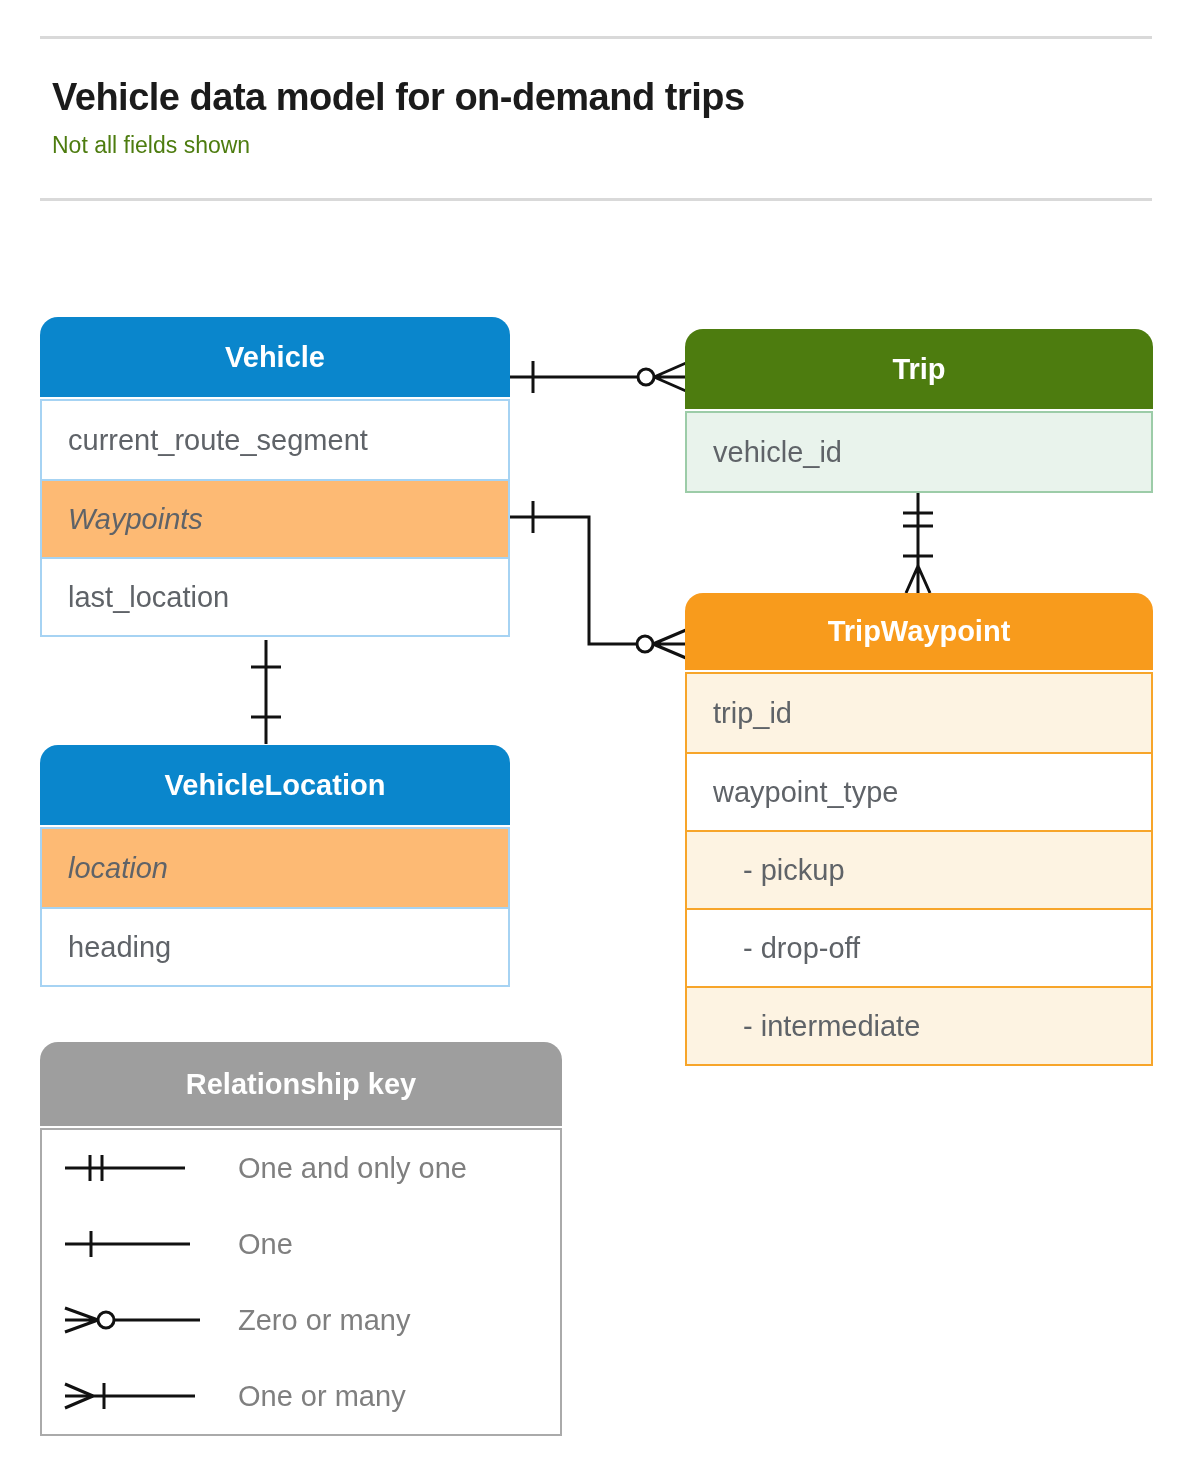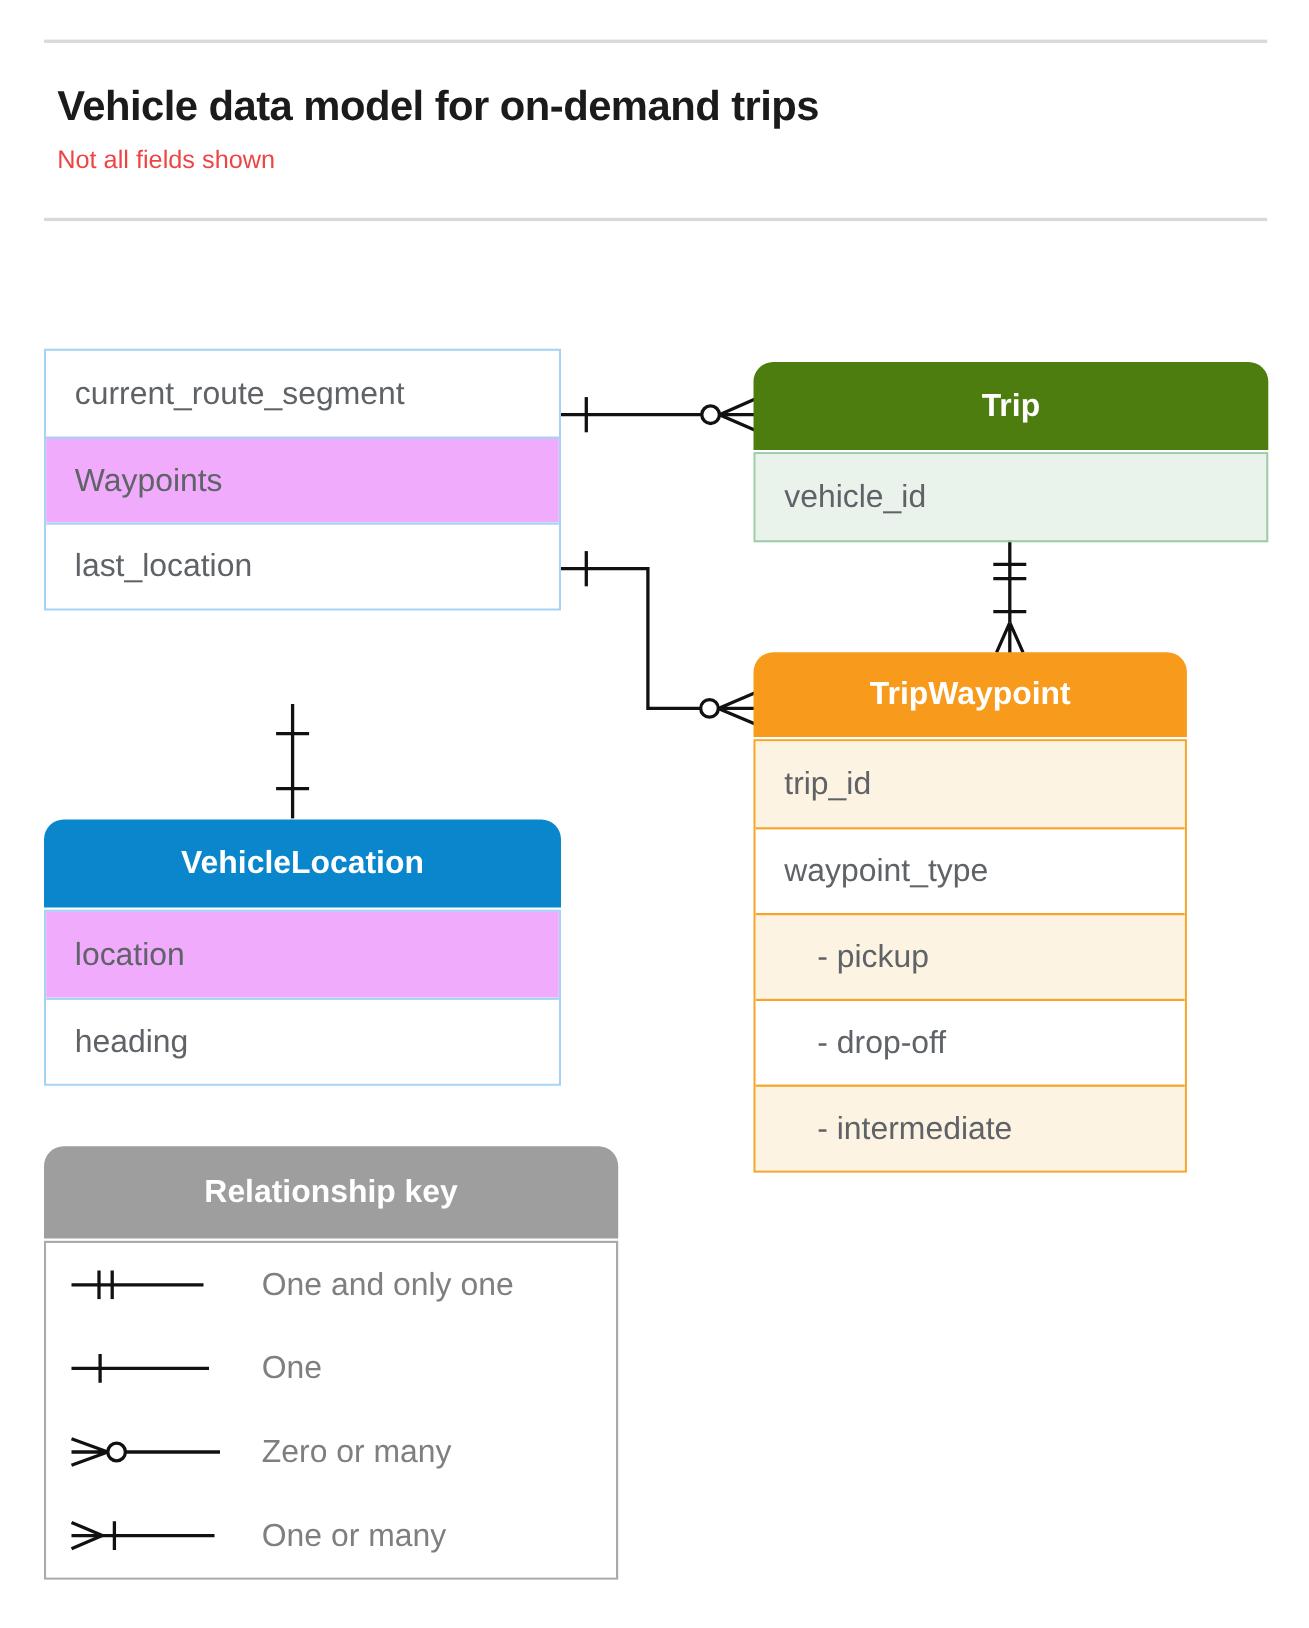--- a/index.html
+++ b/index.html
@@ -28,21 +28,21 @@
     font-size: 38px;
     font-weight: bold;
     color: #1b1b1b;
     letter-spacing: -0.5px;
   }
   .subtitle {
     position: absolute;
     left: 52px;
     top: 132px;
     font-size: 23px;
-    color: #ef4444;
+    color: #4d7c0f;
   }
   .connectors {
     position: absolute;
     left: 0; top: 0;
     width: 1190px; height: 1480px;
   }
   .connectors path, .connectors line {
     stroke: #111111;
     stroke-width: 3;
     fill: none;
@@ -77,21 +77,21 @@
     height: 78px;
     display: flex;
     align-items: center;
     padding-left: 26px;
     font-size: 29px;
     color: #5f6368;
     background: #ffffff;
   }
   .tbody-blue   .trow + .trow { border-top: 2px solid #a6d3f3; }
   .tbody-orange .trow + .trow { border-top: 2px solid #f7a52a; }
-  .tint-blue   { background: #f0abfc; }
+  .tint-blue   { background: #fdba74; font-style: italic; }
   .tint-green  { background: #e9f3ec; }
   .tint-cream  { background: #fdf3e2; }
   .tint-gray   { background: #ececec; }
   .sub { padding-left: 56px; }
   .keyrow {
     height: 76px;
     display: flex;
     align-items: center;
     padding-left: 18px;
     background: #ffffff;
@@ -141,35 +141,36 @@
     </g>
 
     <g>
       <line x1="266" y1="640" x2="266" y2="744"></line>
       <line x1="251" y1="667" x2="281" y2="667"></line>
       <line x1="251" y1="717" x2="281" y2="717"></line>
     </g>
   </svg>
 
   <div class="etable" style="left:40px; top:317px; width:470px;">
+    <div class="thead thead-blue">Vehicle</div>
     <div class="tbody tbody-blue">
       <div class="trow">current_route_segment</div>
       <div class="trow tint-blue">Waypoints</div>
       <div class="trow">last_location</div>
     </div>
   </div>
 
   <div class="etable" style="left:685px; top:329px; width:468px;">
     <div class="thead thead-green">Trip</div>
     <div class="tbody tbody-green">
       <div class="trow tint-green">vehicle_id</div>
     </div>
   </div>
 
-  <div class="etable" style="left:685px; top:593px; width:394px;border-radius:24px;">
+  <div class="etable" style="left:685px; top:593px; width:468px;border-radius:24px;">
     <div class="thead thead-orange" style="height:77px;">TripWaypoint</div>
     <div class="tbody tbody-orange">
       <div class="trow tint-cream">trip_id</div>
       <div class="trow">waypoint_type</div>
       <div class="trow tint-cream sub">- pickup</div>
       <div class="trow sub">- drop-off</div>
       <div class="trow tint-cream sub">- intermediate</div>
     </div>
   </div>
 

